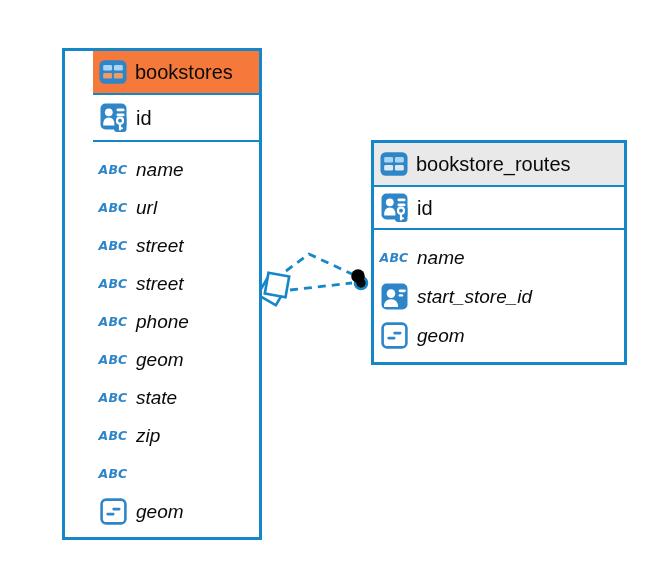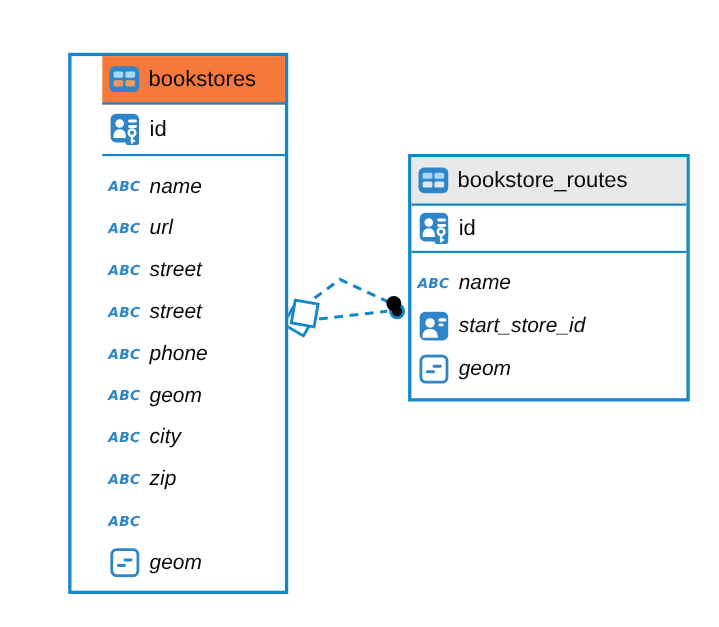--- a/index.html
+++ b/index.html
@@ -131,21 +131,21 @@
         <div class="col-row">
           <span class="col-icon">
             <span class="abc">ABC</span>
           </span>
           <span class="col-label">geom</span>
         </div>
         <div class="col-row">
           <span class="col-icon">
             <span class="abc">ABC</span>
           </span>
-          <span class="col-label">city</span>
+          <span class="col-label">state</span>
         </div>
         <div class="col-row">
           <span class="col-icon">
             <span class="abc">ABC</span>
           </span>
           <span class="col-label">zip</span>
         </div>
         <div class="col-row">
           <span class="col-icon">
             <span class="abc">ABC</span>

